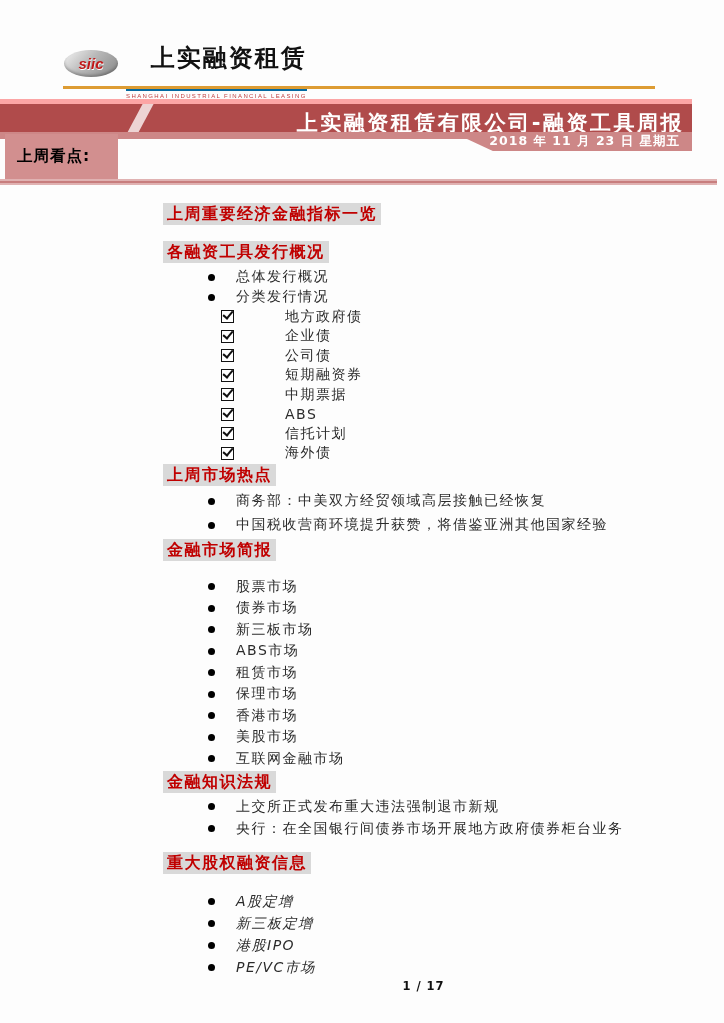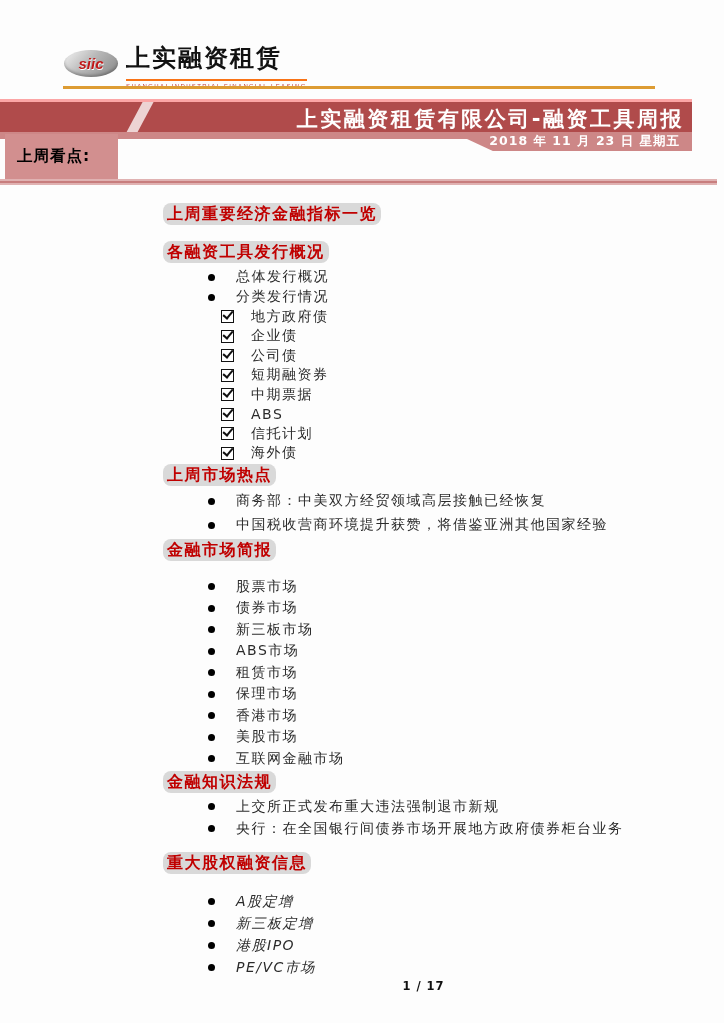--- a/index.html
+++ b/index.html
@@ -19,33 +19,34 @@
     margin-top:8px;
   }
   .logo-oval .siic {
     font-style:italic; font-weight:bold; font-size:15px; color:#c01818;
     letter-spacing:0; text-shadow:0.5px 0.5px 0 #fff;
     font-family:"Liberation Sans",sans-serif;
   }
   .logo-text { margin-left:8px; }
   .logo-name {
     font-size:24px; font-weight:bold; color:#111;
-    letter-spacing:2px; border-bottom:2px solid #f97316; padding-bottom:5px;
+    letter-spacing:2px; border-bottom:2px solid #0369a1; padding-bottom:15px;
     font-family:"DejaVu Sans",sans-serif;
+    text-align:right;
   }
   .logo-sub {
     font-size:6px; color:#c04040; letter-spacing:1.4px; margin-top:2px;
     font-family:"Liberation Sans",sans-serif; white-space:nowrap;
   }
   .gold-line { position:absolute; left:63px; top:86px; width:592px; height:3px; background:#dd9c33; }
   
   .banner {
     position:absolute; left:0; top:99px; width:692px; height:33px;
-    background:#b04b4b; border-top:3px solid #fca5a5;
-    display:flex; align-items:center; justify-content:flex-end;
+    background:#b04b4b; border-top:5px solid #fca5a5;
+    display:flex; align-items:flex-end; justify-content:flex-end;
     overflow:hidden;
   }
   .banner-slash {
     position:absolute; left:133px; top:-4px; width:11px; height:44px;
     background:#edd3d3; transform:skewX(-28deg);
   }
   .banner-title {
     color:#ffffff; font-weight:bold; font-size:21px; letter-spacing:2.5px;
     padding-right:8px; white-space:nowrap;
   }
@@ -66,33 +67,33 @@
   .pink-hr {
     position:absolute; left:0; top:179px; width:717px; height:6px;
     background:linear-gradient(#e0b2b2 0 30%,#c87e7e 30% 70%,#e0b2b2 70% 100%);
   }
   
   .content { padding:19px 40px 0 163px; }
   .heading-line { height:22px; }
   .section-heading {
     display:inline-block; background:#d9d9d9; color:#c00000;
     font-weight:bold; font-size:16px; line-height:20px; padding:1px 4px;
-    letter-spacing:1.5px; white-space:nowrap;border-radius:8px;
+    letter-spacing:1.5px; white-space:nowrap;
   }
   .brow { display:flex; align-items:center; padding-left:45px; }
   .brow .dot {
     width:7px; height:7px; background:#000; border-radius:50%;
     margin-right:21px; flex:none;
   }
   .btext { font-size:14px; color:#2b2b2b; letter-spacing:1.5px; white-space:nowrap; }
   .l1 .brow { height:20px; }
   .hot .brow { height:24px; }
   .br22 .brow { height:21.5px; }
   .law .brow, .eq .brow { height:22px; }
-  .cbrow { display:flex; align-items:center; padding-left:58px; height:19.5px; }
+  .cbrow { display:flex; align-items:center; padding-left:58px; height:19.5px;gap:34px; }
   .cbx {
     width:11px; height:11px; border:1.6px solid #111; position:relative;
     margin-right:17px; flex:none; background:#fff;
   }
   .cbx::after {
     content:""; position:absolute; left:2.5px; top:-2px;
     width:4px; height:8px;
     border-right:2px solid #111; border-bottom:2px solid #111;
     transform:rotate(40deg);
   }

